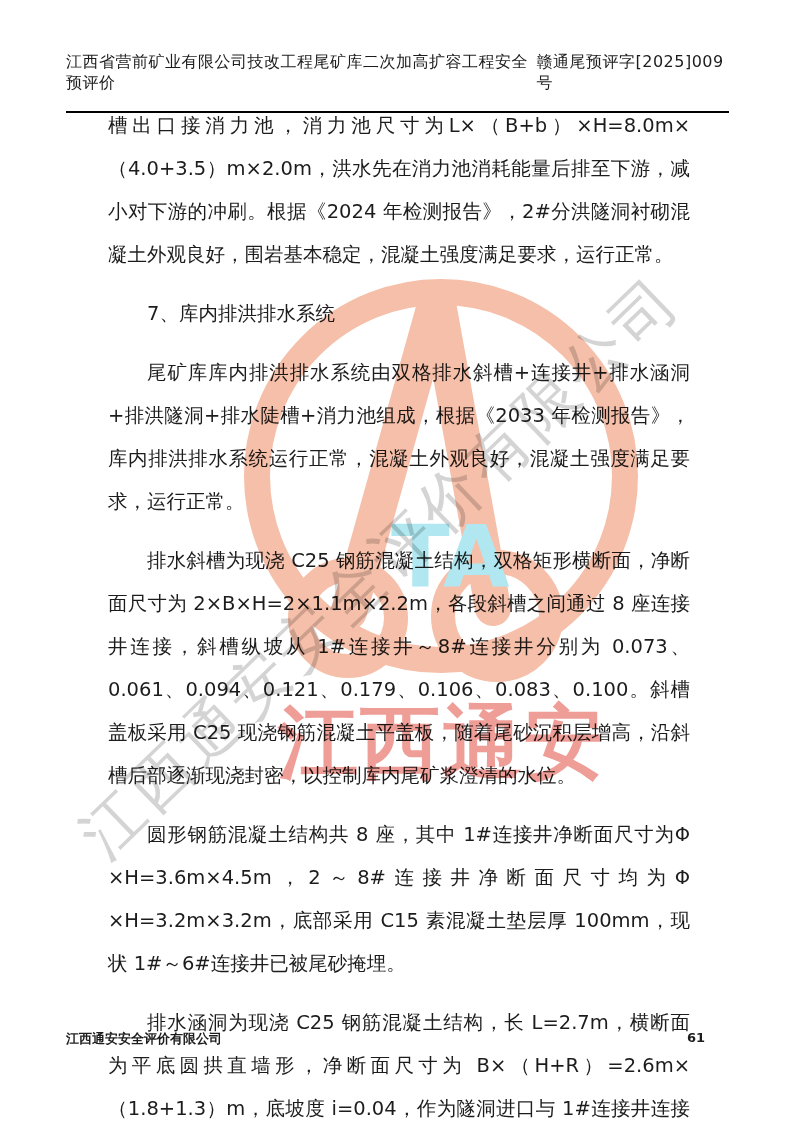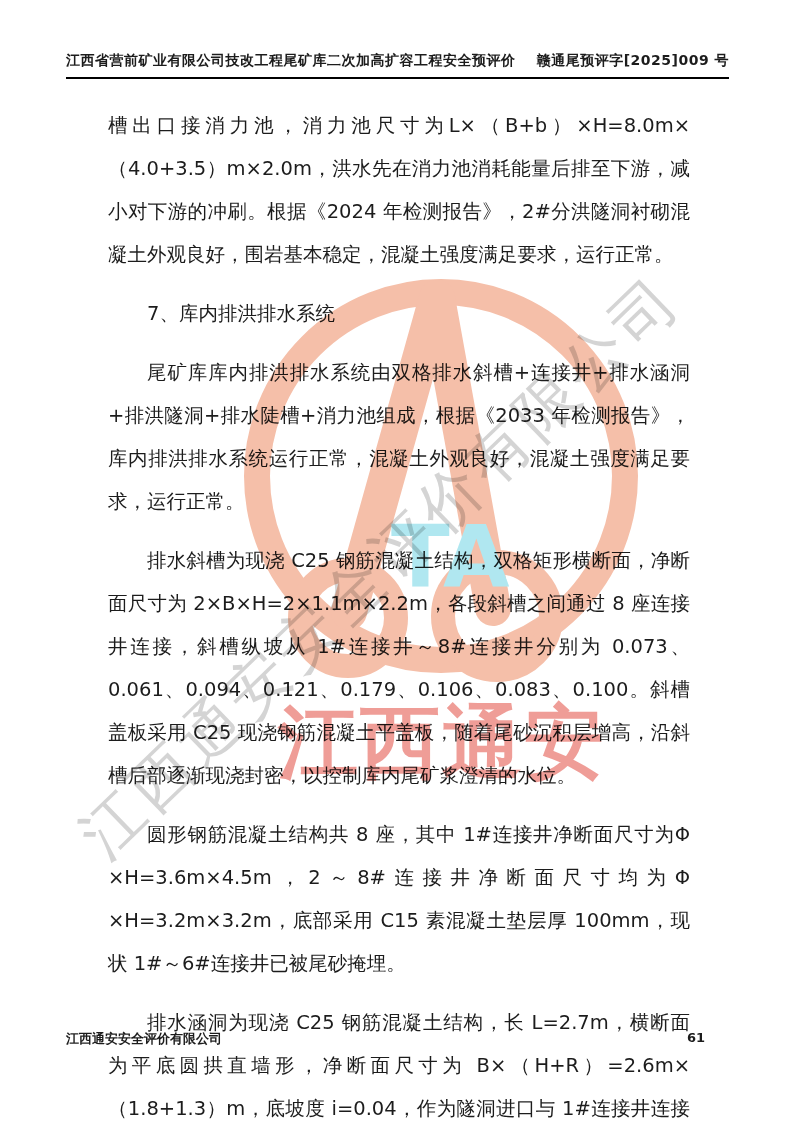--- a/index.html
+++ b/index.html
@@ -7,22 +7,22 @@
     width:793px;height:1122px;position:relative;background:#ffffff;
     font-family:"DejaVu Sans","Liberation Sans",sans-serif;
     color:#1c1c1c;overflow:hidden;
   }
   .page{position:absolute;inset:0;}
 
   
   .header{
     position:absolute;left:66px;right:64px;top:52px;
     display:flex;justify-content:space-between;align-items:flex-end;
-    font-size:14px;font-weight:700;letter-spacing:0.5px;
-    padding-bottom:7px;border-bottom:2.5px solid #000;
+    font-size:16px;font-weight:400;letter-spacing:0.5px;
+    padding-bottom:17px;border-bottom:2.5px solid #000;
   }
 
   
   .content{
     position:absolute;left:92px;right:87px;top:88px;z-index:1;
     font-size:19.5px;line-height:43px;text-align:justify;
   }
   .content p{margin:16px;}
   .p-indent{text-indent:2em;}
   .h-num{font-weight:normal;text-indent:2em;}

